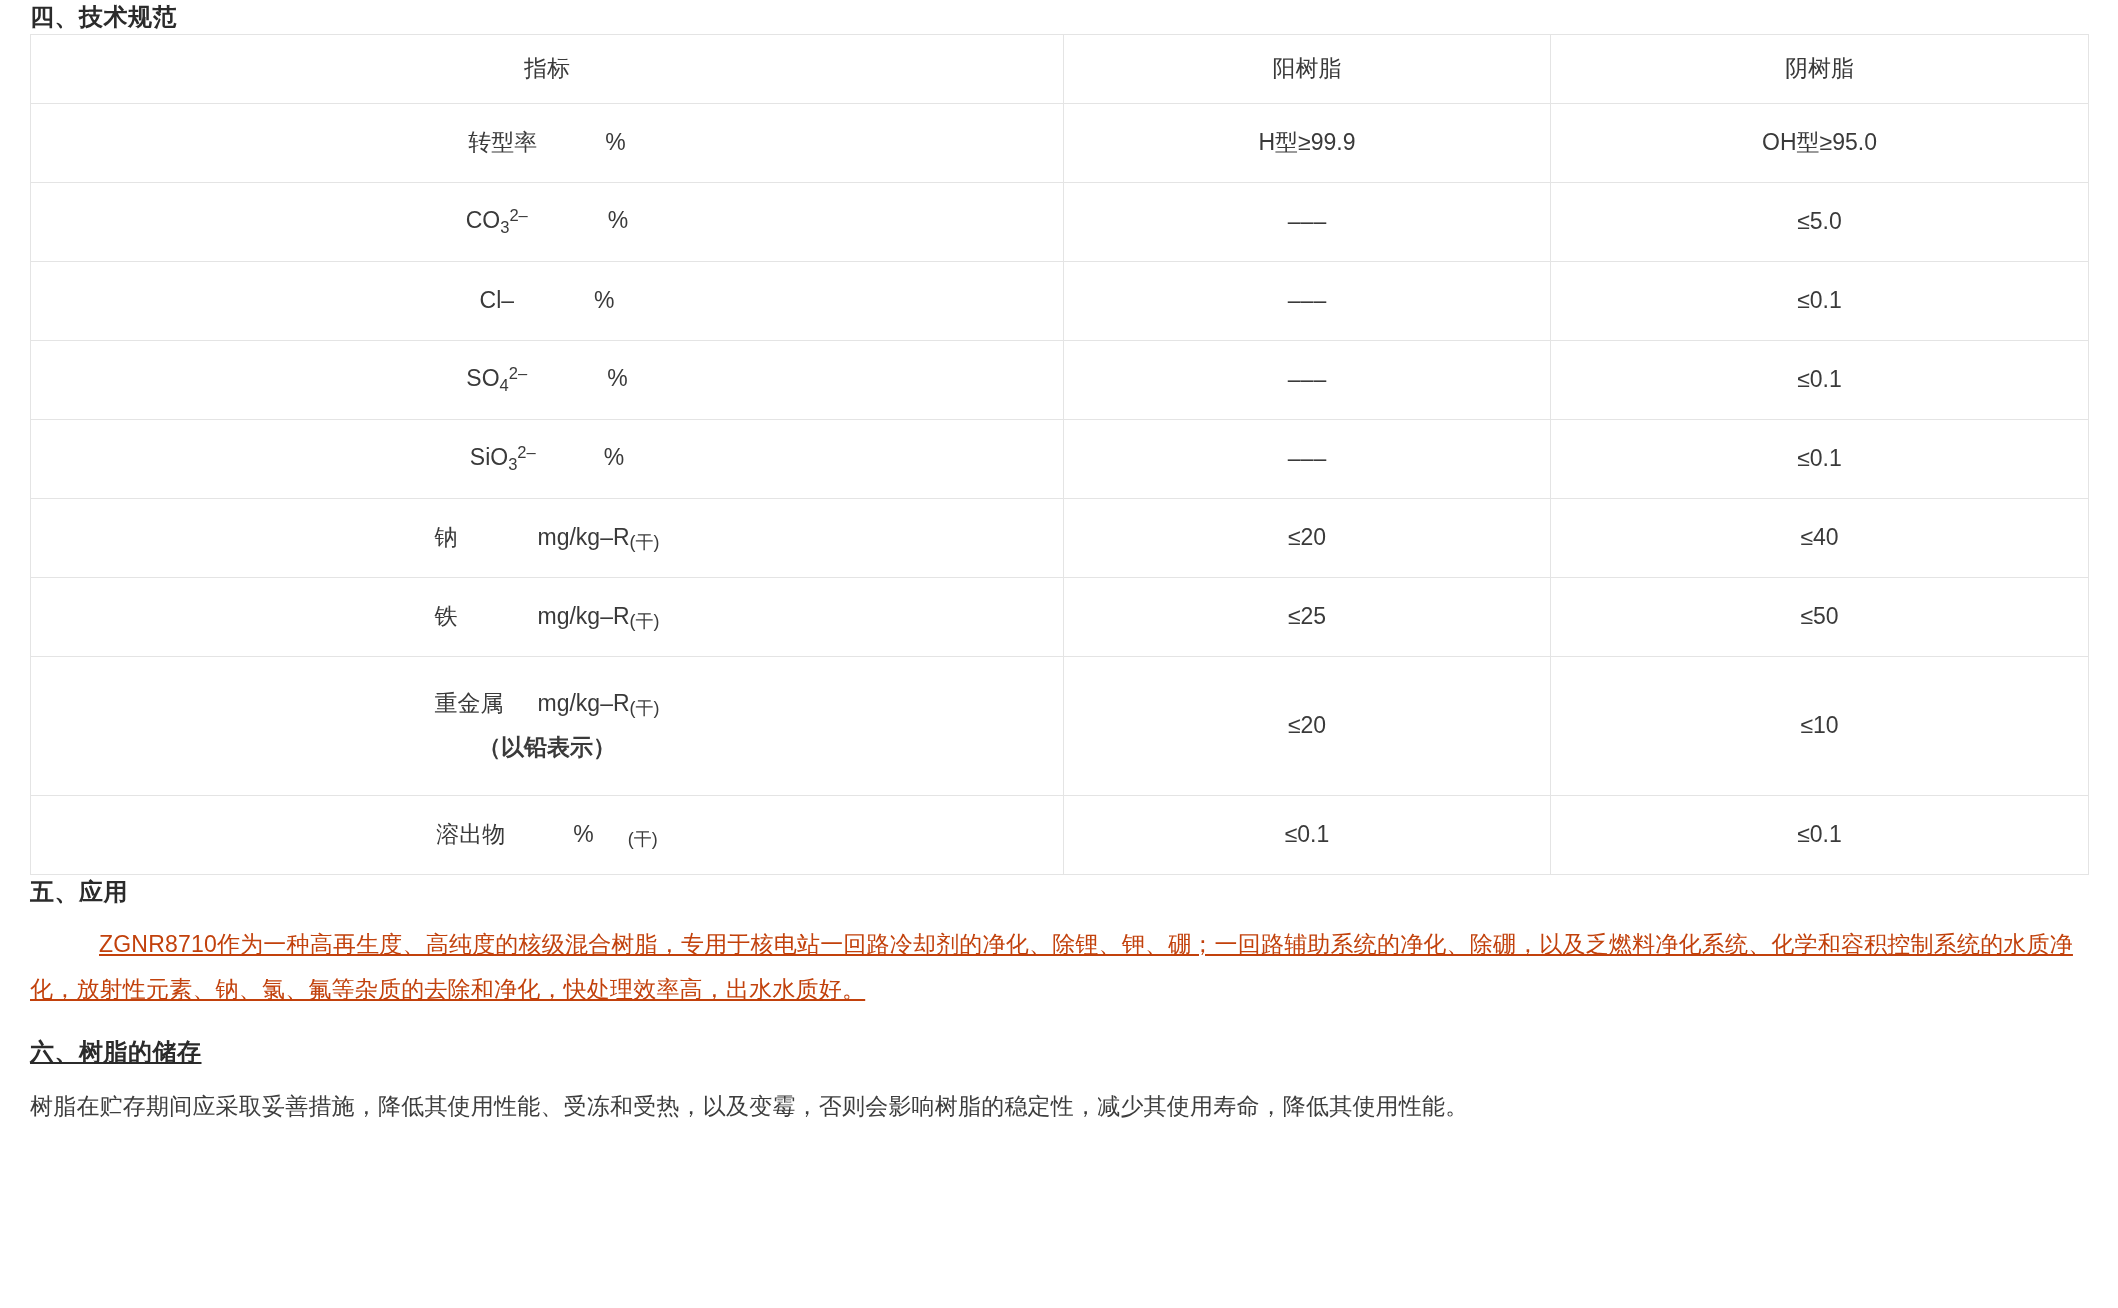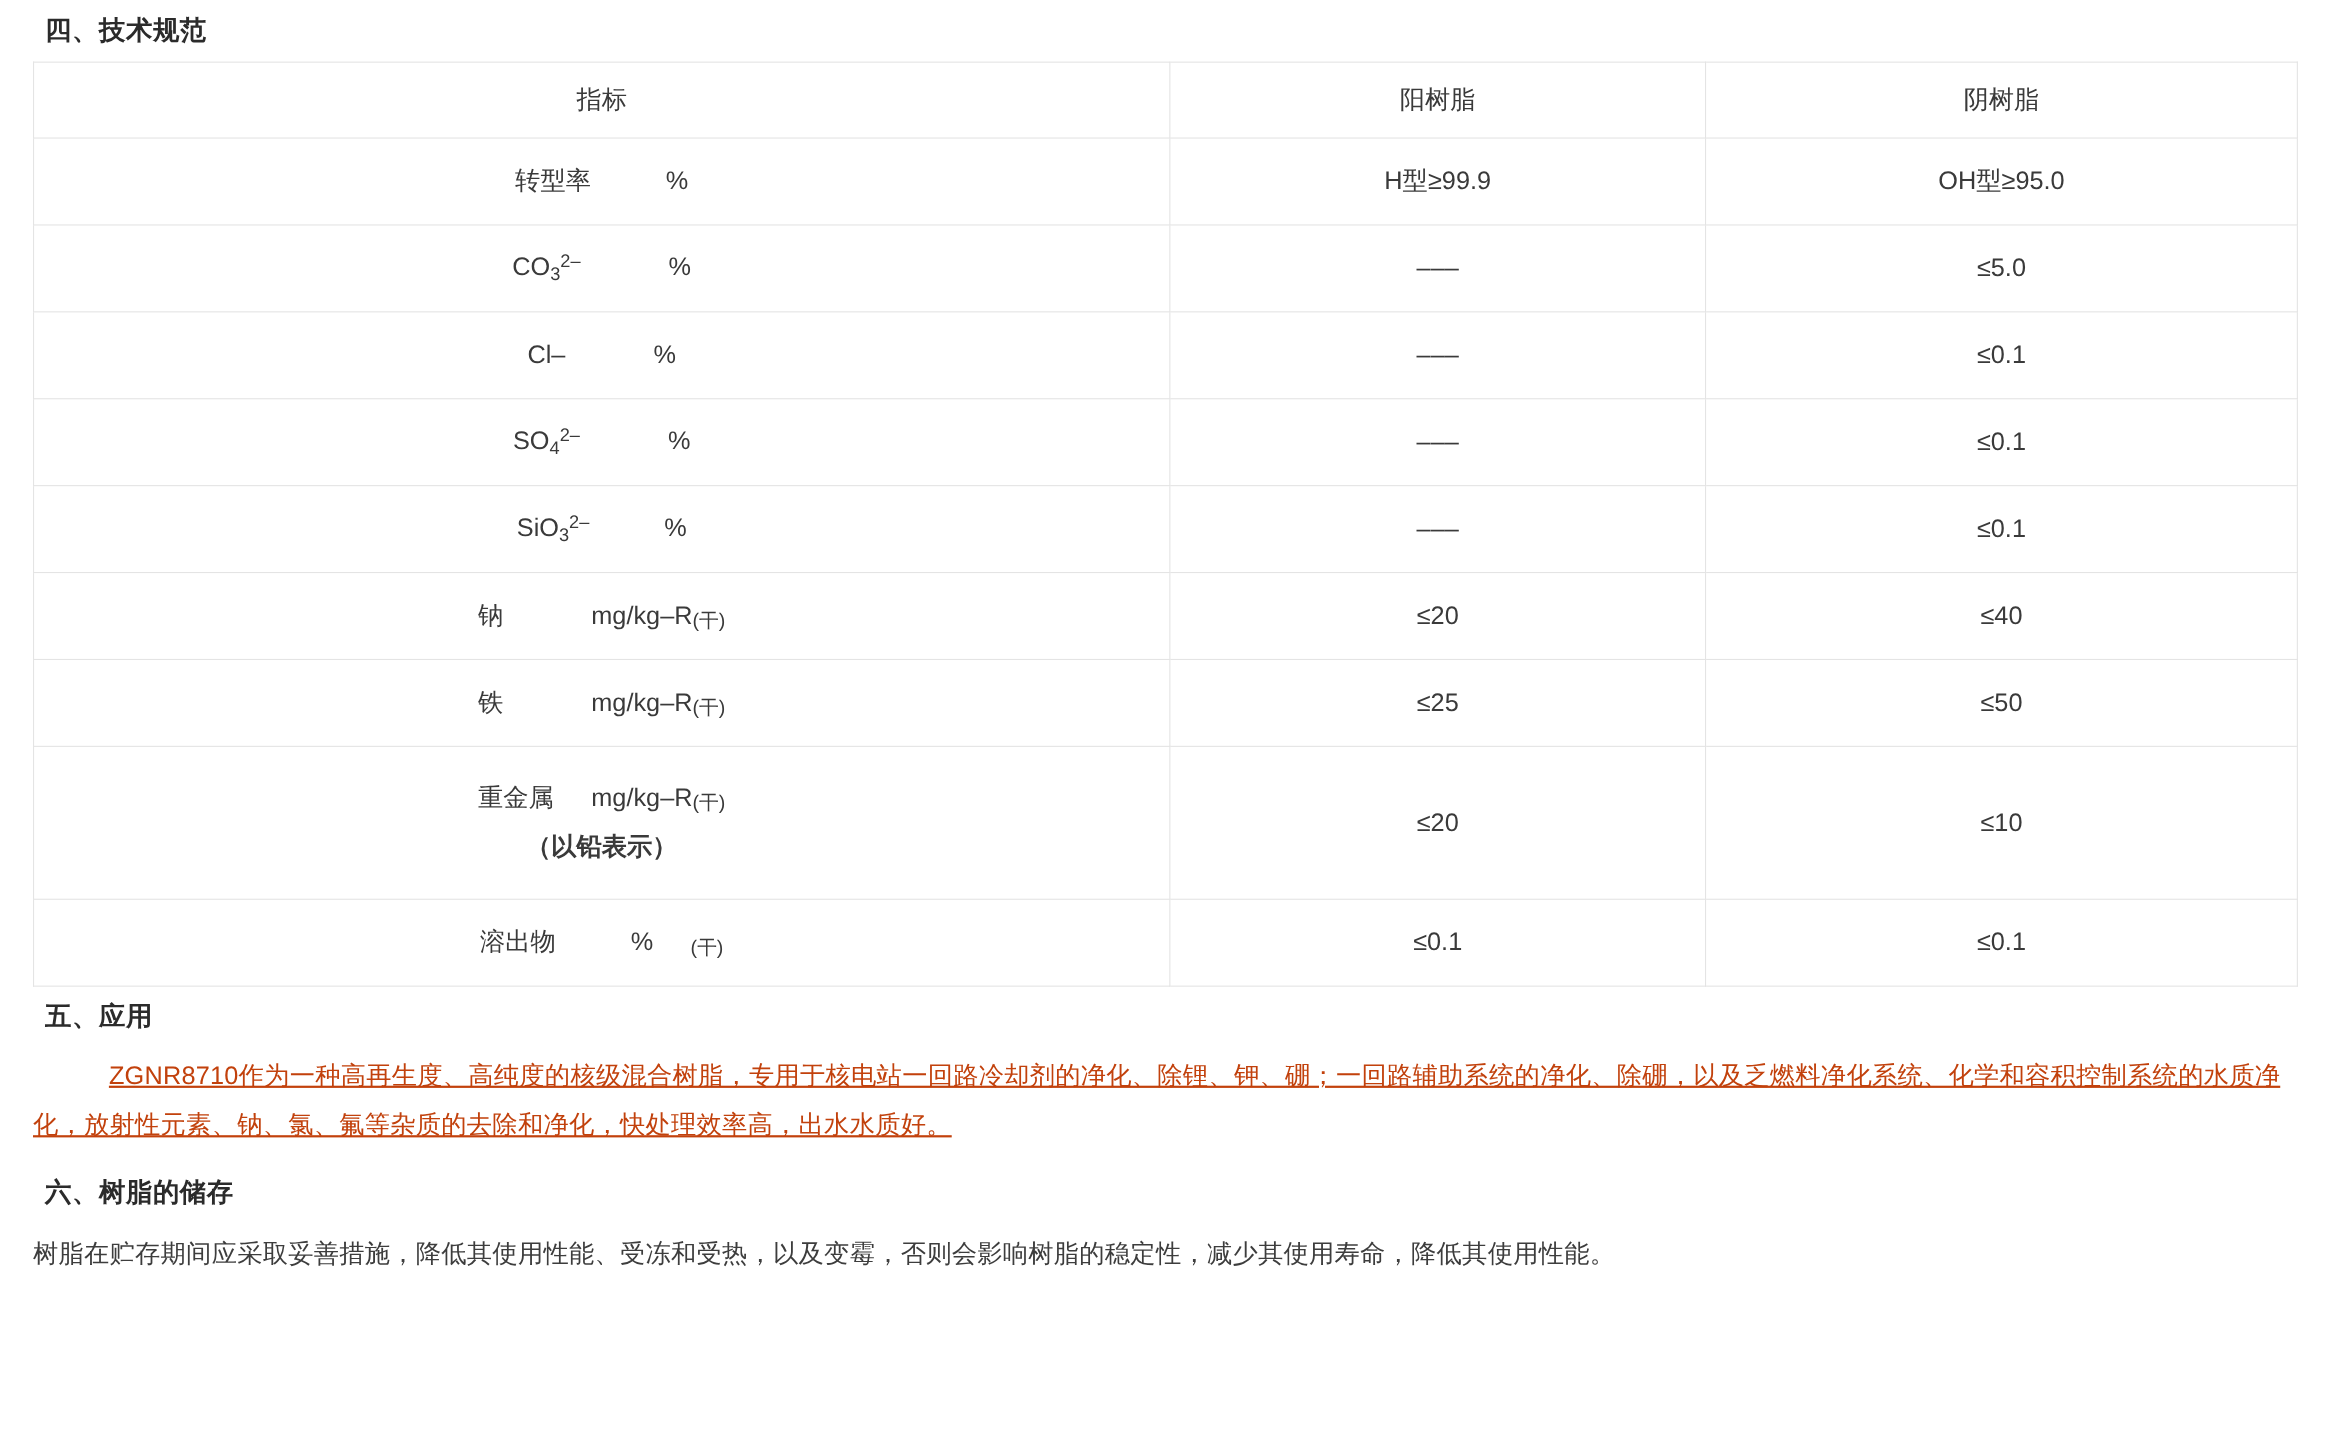--- a/index.html
+++ b/index.html
@@ -15,21 +15,21 @@
     -webkit-font-smoothing: antialiased;
   }
   .page {
     box-sizing: border-box;
     padding: 0 30px;
   }
   h2.section-heading {
     font-size: 24px;
     font-weight: bold;
     color: #2b2b2b;
-    margin: 11px;
+    margin: 0;
     padding: 0;
     line-height: 1.4;
     letter-spacing: 0.5px;
   }
   .heading-tech {
     margin-top: 8px;
     margin-bottom: 0;
   }
   .spec-table-wrap {
   }
@@ -96,20 +96,21 @@
     color: #c2410c;
     margin-top: 14px;
     letter-spacing: 0.2px;
     text-decoration: underline;
   }
   .body-par.indent {
     text-indent: 3em;
   }
   .heading-storage {
     margin-top: 62px;
+    text-decoration: underline;
   }
   .storage-par {
     font-size: 23px;
     line-height: 1.95;
     color: #3d3d3d;
     margin-top: 16px;
     letter-spacing: 0.2px;
   }
 </style>
 </head>

